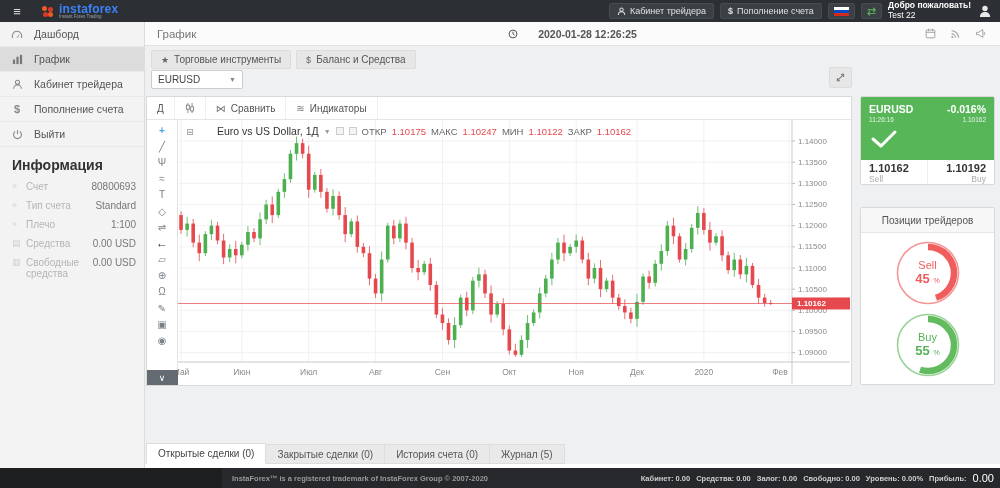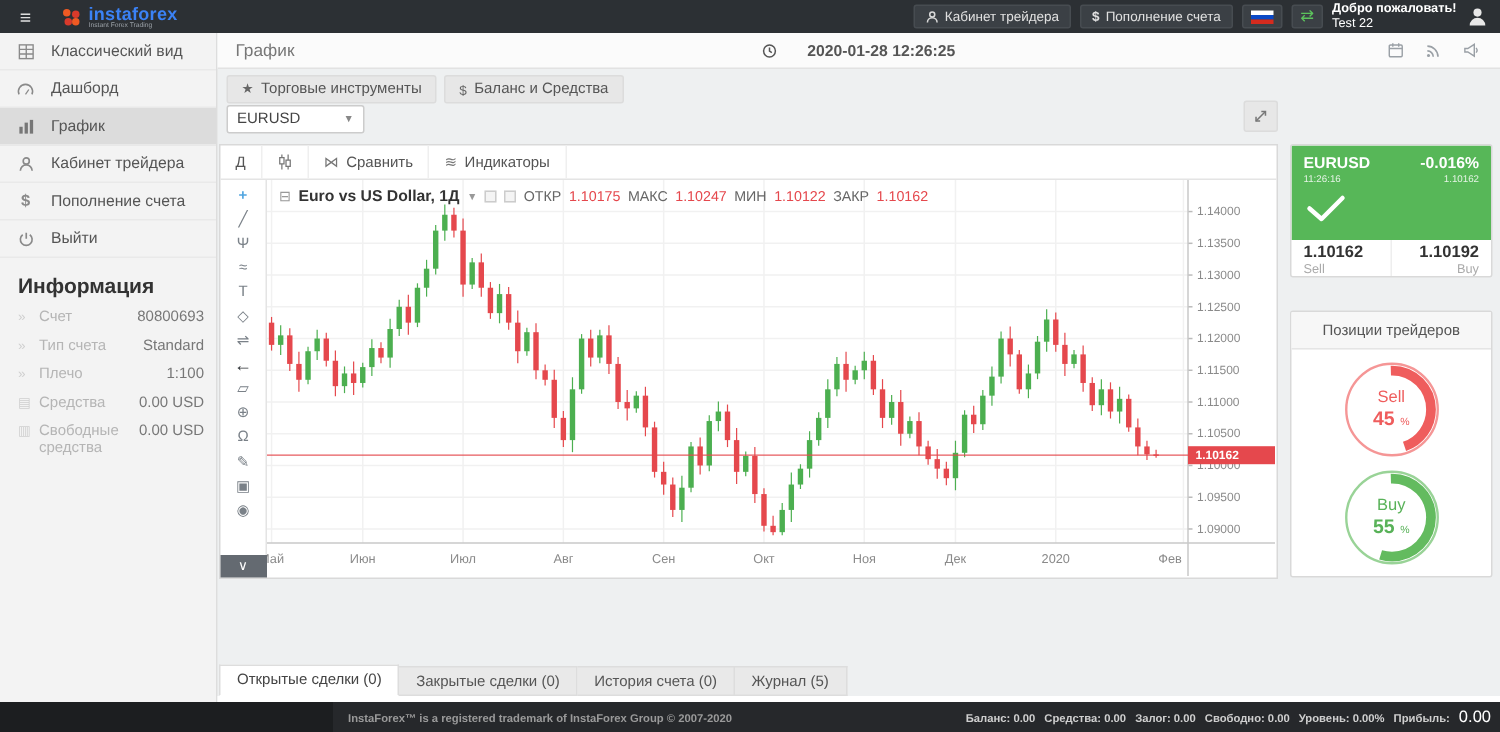--- a/index.html
+++ b/index.html
@@ -61,21 +61,21 @@
   .ct-item .cg { color:#777; font-size:10px; }
   .chart-body { flex:1; display:flex; min-height:0; }
   .tool-col { width:31px; border-right:1px solid #e4e4e4; display:flex; flex-direction:column; align-items:center; padding-top:2px; }
   .tool { width:22px; height:16.2px; display:flex; align-items:center; justify-content:center; font-size:10px; color:#7a8188; cursor:pointer; }
   .tool.blue { color:#53a6e0; font-weight:bold; }
   .tool.darkarrow { color:#2b2f33; font-weight:bold; font-size:12px; }
   .tool.chevron { margin-top:auto; margin-bottom:0; width:31px; height:15px; background:#646a71; color:#fff; font-size:9px; }
   .plot-wrap { position:relative; flex:1; }
   .legend { position:absolute; left:8px; top:5px; display:flex; align-items:center; gap:5px; font-size:9.5px; color:#666; z-index:3; white-space:nowrap; }
   .legend .collapse { color:#999; cursor:pointer; }
-  .legend .ttl { font-size:10.5px; font-weight:bold; color:#333; }
+  .legend .ttl { font-size:10.5px; font-weight:normal; color:#333;margin-left:18px; }
   .legend .caret { color:#999; font-size:7px; cursor:pointer; }
   .legend .sqbtn { width:8px; height:8px; border:1px solid #ccc; background:#f4f4f4; display:inline-block; cursor:pointer; }
   .legend .olbl { color:#666; }
   .legend .oval { color:#e5484d; }
 
   
   .quote-card { left:860px; top:96px; width:135px; height:89px; border:1px solid #d9d9d9; border-radius:2px; background:#fff; overflow:hidden; }
   .quote-green { background:#57b758; color:#fff; height:63px; padding:6px 8px 0 8px; cursor:pointer; }
   .qrow1 { display:flex; justify-content:space-between; font-weight:bold; font-size:10.5px; }
   .qrow2 { display:flex; justify-content:space-between; font-size:6.5px; opacity:.85; margin-top:1px; }
@@ -155,31 +155,20 @@
           <g fill="#e8e8e8">
             <circle cx="7" cy="4.4" r="2.7"></circle>
             <path d="M1.8 13a5.2 5.2 0 0 1 10.4 0z"></path>
           </g>
         </svg>
     </div>
   </div>
 </div>
 
 <div class="abs sidebar">
-  <div class="side-item">
-    <span class="sic">
-        <svg class="ico" width="11" height="11" viewBox="0 0 12 12">
-          <g fill="none" stroke="#8a8a8a">
-            <rect x="1" y="1" width="10" height="10"></rect>
-            <path d="M1 4.3h10M1 7.6h10M6 1v10"></path>
-          </g>
-        </svg>
-      </span>
-    <span class="slb">Классический вид</span>
-  </div>
   <div class="side-item">
     <span class="sic">
         <svg class="ico" width="12" height="11" viewBox="0 0 14 12">
           <g fill="none" stroke="#8a8a8a" stroke-width="1.2">
             <path d="M2 10a5.5 5.5 0 1 1 10 0"></path>
             <path d="M7 10 9.6 6.2" stroke-width="1"></path>
           </g>
         </svg>
       </span>
     <span class="slb">Дашборд</span>
@@ -701,21 +690,21 @@
   <div class="tab">
       <span>Журнал (5)</span>
     </div>
 </div>
 <div class="abs tab-pane"></div>
 
 <div class="abs footer">
   <div class="footer-dark"></div>
   <span class="f-trade">InstaForex™ is a registered trademark of InstaForex Group © 2007-2020</span>
   <span class="f-stats" id="f-stats">
-      <span>Баланс: 0.00</span>
+      <span>Кабинет: 0.00</span>
       <span>Средства: 0.00</span>
       <span>Залог: 0.00</span>
       <span>Свободно: 0.00</span>
       <span>Уровень: 0.00%</span>
       <span>Прибыль:</span>
       <span class="f-big">0.00</span>
     </span>
 </div>
 
 </body></html>

